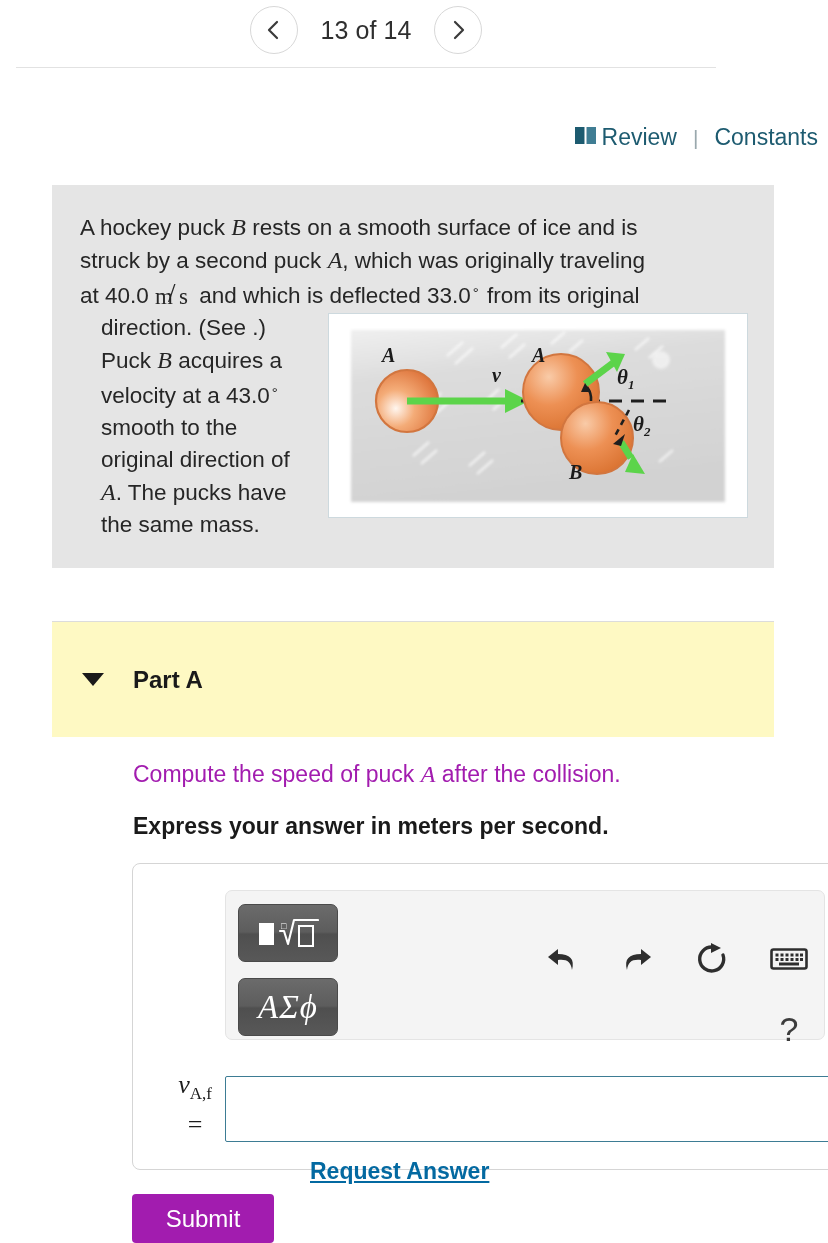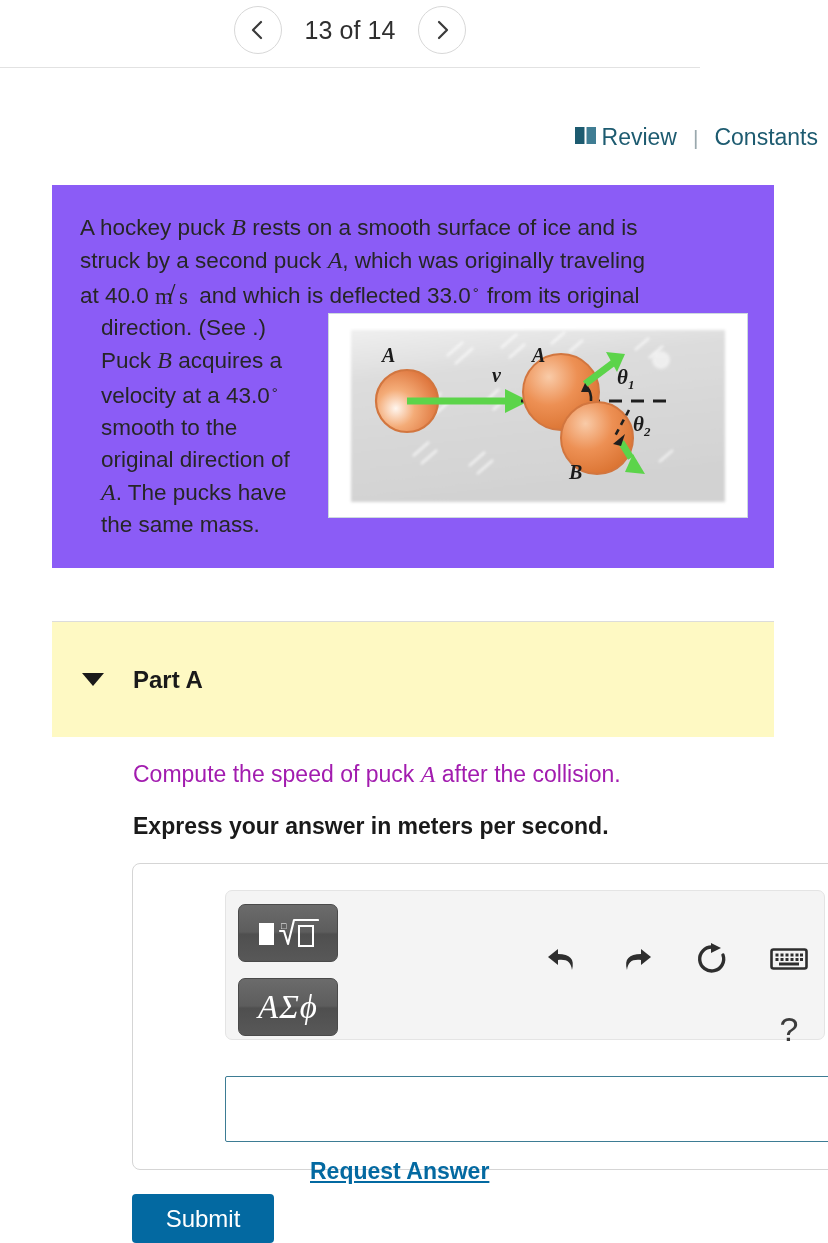--- a/index.html
+++ b/index.html
@@ -7,21 +7,21 @@
     margin: 0; padding: 0;
     width: 828px; height: 1243px;
     background: #ffffff;
     font-family: "Liberation Sans", sans-serif;
     color: #2b2b2b;
     overflow: hidden;
   }
 
   
   #topnav {
-    position: absolute; left: 0; top: 0; width: 700px; height: 68px;
+    position: absolute; left: 16px; top: 0; width: 700px; height: 68px;
     background: #ffffff;
     border-bottom: 1px solid #e2e2e2;
   }
   #navgroup {
     position: absolute; left: 0; right: 0; top: 0; height: 60px;
     display: flex; align-items: center; justify-content: center; gap: 22px;
   }
   .navcircle {
     width: 48px; height: 48px; border-radius: 50%;
     border: 1px solid #d8d8d8; background: #fff;
@@ -43,21 +43,21 @@
   #book-icon { display: inline-block; margin-right: 4px; vertical-align: -3px; }
   .rlink {
     color: #1d5b70; cursor: pointer;
     font-size: 23px; white-space: nowrap;
   }
   #rsep { color: #9aa8ad; padding: 0 16px; font-size: 21px; }
 
   
   #problem-panel {
     position: absolute; left: 52px; top: 185px; width: 722px; height: 383px;
-    background: #8b5cf6;
+    background: #e5e5e5;
   }
   #ptext {
     position: absolute; left: 28px; top: 26px; width: 682px;
     font-size: 22.5px; line-height: 32px; color: #262626;
   }
   .mv { font-family: "Liberation Serif", serif; font-style: italic; font-size: 24px; }
   .deg { font-size: 15px; vertical-align: 5px; padding: 0 2px; }
   .frac {
     display: inline-block; position: relative; width: 38px; height: 1em;
     vertical-align: baseline; font-family: "Liberation Serif", serif;
@@ -140,21 +140,21 @@
   #ans-input {
     position: absolute; left: 92px; top: 212px; width: 660px; height: 66px;
     border: 1px solid #3d7c94; background: #fff; border-radius: 2px;
     font-size: 22px; padding: 0 10px; outline: none;
     font-family: "Liberation Sans", sans-serif; color: #222;
   }
 
   
   #submit-btn {
     position: absolute; left: 132px; top: 1194px; width: 142px; height: 49px;
-    background: #0369a1; color: #ffffff; border: none; border-radius: 4px;
+    background: #a21caf; color: #ffffff; border: none; border-radius: 4px;
     font-size: 24px; font-family: "Liberation Sans", sans-serif; cursor: pointer;
   }
   #request-answer {
     position: absolute; left: 310px; top: 1158px;
     font-size: 23px; font-weight: bold; color: #0369a1;
     text-decoration: underline; cursor: pointer; white-space: nowrap;
   }
 </style>
 </head>
 <body>
@@ -339,18 +339,24 @@
           <rect x="25.5" y="12" width="3" height="3"></rect>
             <rect x="30" y="12" width="3" height="3"></rect>
           <rect x="9" y="16.5" width="20" height="3"></rect>
         </g>
       </svg>
     </div>
 
     <div id="ic-help">?</div>
   </div>
 
+  <div id="ans-var">
+    <div>
+      <i>v</i><sub>A,f</sub>
+    </div>
+    <div>=</div>
+  </div>
 
   <input id="ans-input" type="text" placeholder="" style="">
 </div>
 
 <button id="submit-btn">Submit</button>
 <span id="request-answer">Request Answer</span>
 
 </body></html>

